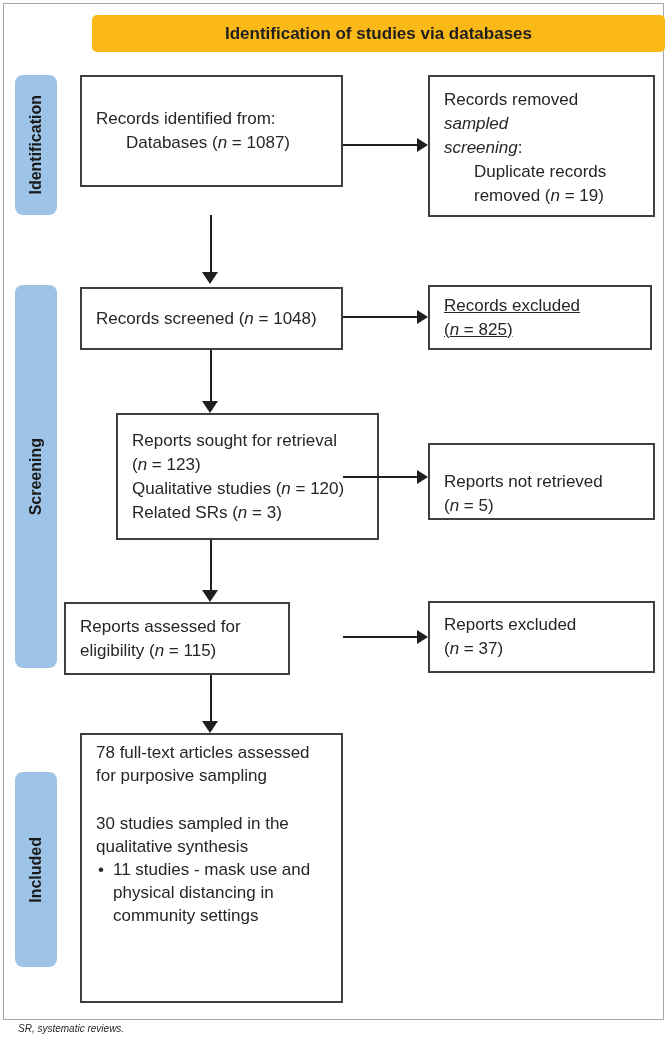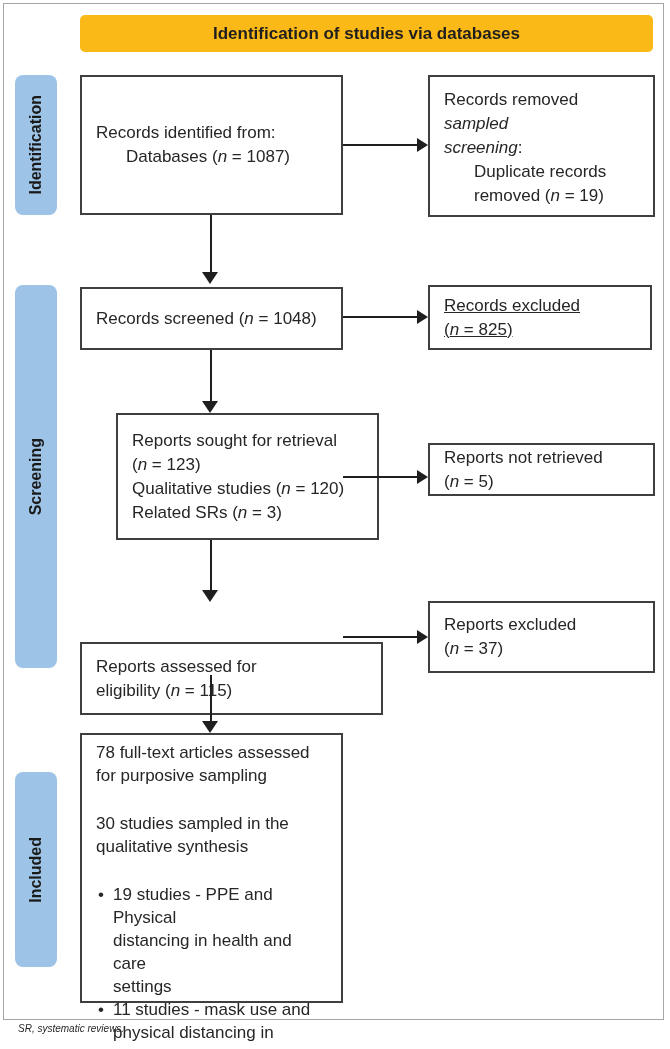--- a/index.html
+++ b/index.html
@@ -13,21 +13,21 @@
   html,body{margin:0;padding:0;background:#fff;}
   .figure{
     position:relative;width:670px;height:1049px;background:#fff;
     font-family:"Liberation Sans",sans-serif;color:var(--text);
   }
   .outer-border{
     position:absolute;left:3px;top:3px;width:661px;height:1017px;
     border:1px solid var(--outer-border);box-sizing:border-box;
   }
   .header{
-    position:absolute;left:80px;top:15px;width:573px;height:37px;
+    position:absolute;left:92px;top:15px;width:573px;height:37px;
     background:var(--header-bg);border-radius:5px;
     display:flex;align-items:center;justify-content:center;
     font-weight:bold;font-size:17px;color:#1F1F1F;
   }
   .stage{
     position:absolute;left:15px;width:42px;background:var(--stage-bg);
     border-radius:8px;display:flex;align-items:center;justify-content:center;
   }
   .stage-text{
     writing-mode:vertical-rl;transform:rotate(180deg);
@@ -39,27 +39,27 @@
   .fbox{
     position:absolute;border:2px solid var(--box-border);box-sizing:border-box;
     background:#fff;font-size:17px;line-height:24px;
     display:flex;flex-direction:column;justify-content:center;padding:0 14px;
   }
   .fbox .para{margin:0;}
   .fbox .indent{padding-left:30px;}
   .fbox .gap{margin-top:25px;}
   .fbox .bullet{position:relative;padding-left:17px;}
   .fbox .bullet::before{content:"\2022";position:absolute;left:2px;}
-  .b1 {left:80px; top:75px; width:263px;height:140px;}
+  .b1 {left:80px; top:75px; width:263px;height:112px;}
   .b1r{left:428px;top:75px; width:227px;height:142px;justify-content:flex-start;padding-top:11px;}
   .b2 {left:80px; top:287px;width:263px;height:63px;}
   .b2r{left:428px;top:285px;width:224px;height:65px;text-decoration:underline;}
   .b3 {left:80px; top:413px;width:263px;height:127px;margin-left:36px;}
-  .b3r{left:428px;top:443px;width:227px;height:53px;justify-content:flex-end;}
-  .b4 {left:80px; top:602px;width:303px;height:73px;margin-top:40px;}
+  .b3r{left:428px;top:443px;width:227px;height:77px;justify-content:flex-end;}
+  .b4 {left:64px; top:602px;width:226px;height:73px;}
   .b4r{left:428px;top:601px;width:227px;height:72px;}
   .b5 {left:80px; top:733px;width:263px;height:270px;justify-content:flex-start;padding-top:6px;line-height:23px;}
   .hline{position:absolute;height:2px;background:var(--arrow);}
   .vline{position:absolute;width:2px;background:var(--arrow);}
   .head-right{
     position:absolute;width:0;height:0;
     border-left:11px solid var(--arrow);
     border-top:7px solid transparent;border-bottom:7px solid transparent;
   }
   .head-down{
@@ -113,21 +113,20 @@
     </div>
   <div class="fbox b4">
       <div class="para"><span>Reports assessed for</span><br><span>eligibility (</span><i>n</i><span> = 115)</span></div>
     </div>
   <div class="fbox b4r">
       <div class="para"><span>Reports excluded</span><br><span>(</span><i>n</i><span> = 37)</span></div>
     </div>
   <div class="fbox b5">
       <div class="para"><span>78 full-text articles assessed</span><br><span>for purposive sampling</span></div>
       <div class="para gap"><span>30 studies sampled in the</span><br><span>qualitative synthesis</span></div>
-      <div class="para bullet gap"><span>19 studies - PPE and Physical</span><br><span>distancing in health and care</span><br><span>settings</span></div>
       <div class="para bullet"><span>11 studies - mask use and</span><br><span>physical distancing in</span><br><span>community settings</span></div>
     </div>
 
   <div class="hline" style="left:343px;top:144px;width:75px;"></div>
   <div class="head-right" style="left:417px;top:138px;"></div>
   <div class="hline" style="left:343px;top:316px;width:75px;"></div>
   <div class="head-right" style="left:417px;top:310px;"></div>
   <div class="hline" style="left:343px;top:476px;width:75px;"></div>
   <div class="head-right" style="left:417px;top:470px;"></div>
   <div class="hline" style="left:343px;top:636px;width:75px;"></div>

